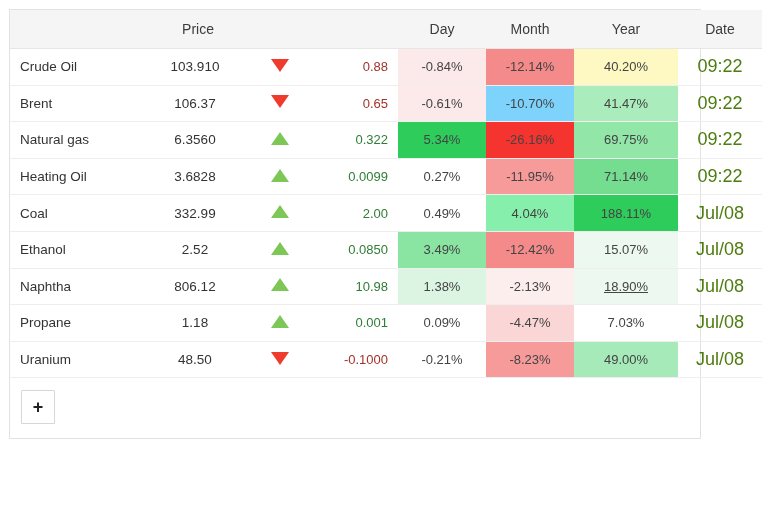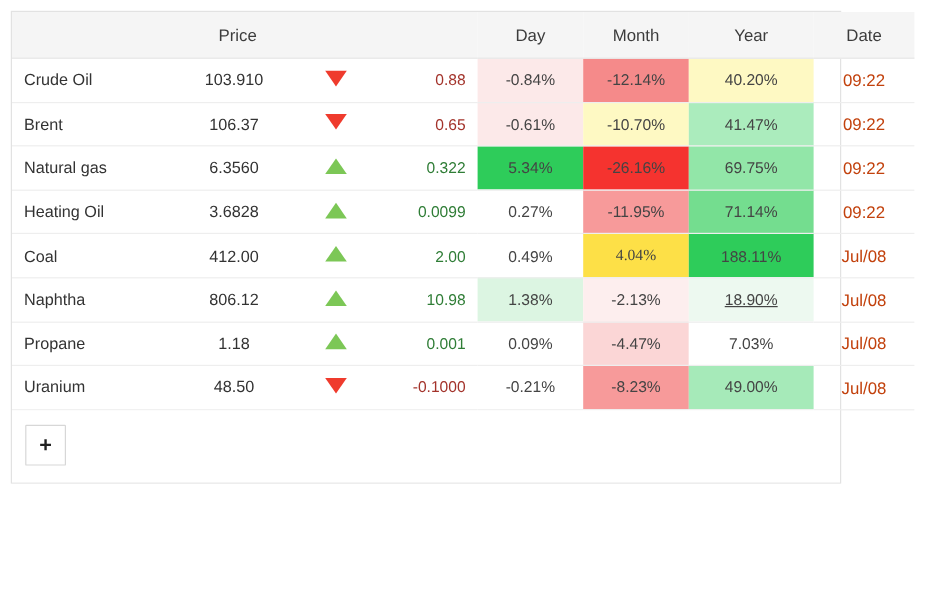--- a/index.html
+++ b/index.html
@@ -87,22 +87,22 @@
   td.c-chg.down { color: #a3332b; }
 
   td.c-pct {
     text-align: center;
     font-size: 13px;
     color: #444444;
     border-left: none;
   }
   td.c-date {
     text-align: center;
-    font-size: 14px;
-    color: #c2410c;
+    font-size: 18px;
+    color: #4d7c0f;
   }
 
   .tri {
     display: inline-block;
     width: 0;
     height: 0;
     line-height: 0;
   }
   .tri.down {
     border-left: 9px solid transparent;
@@ -176,21 +176,21 @@
             <td class="c-pct" style="background: rgb(245, 138, 138);">-12.14%</td>
             <td class="c-pct" style="background: #fef9c3;">40.20%</td>
             <td class="c-date">09:22</td>
           </tr>
           <tr>
             <td class="c-name">Brent</td>
             <td class="c-price">106.37</td>
             <td class="c-arrow"><span class="tri down"></span></td>
             <td class="c-chg down">0.65</td>
             <td class="c-pct" style="background: rgb(252, 233, 233);">-0.61%</td>
-            <td class="c-pct" style="background: #fef9c3;">-10.70%</td>
+            <td class="c-pct" style="background: #7dd3fc;">-10.70%</td>
             <td class="c-pct" style="background: rgb(171, 236, 189);">41.47%</td>
             <td class="c-date">09:22</td>
           </tr>
           <tr>
             <td class="c-name">Natural gas</td>
             <td class="c-price">6.3560</td>
             <td class="c-arrow"><span class="tri up"></span></td>
             <td class="c-chg up">0.322</td>
             <td class="c-pct" style="background: rgb(46, 204, 90);">5.34%</td>
             <td class="c-pct" style="background: rgb(245, 51, 47);">-26.16%</td>
@@ -202,26 +202,36 @@
             <td class="c-price">3.6828</td>
             <td class="c-arrow"><span class="tri up"></span></td>
             <td class="c-chg up">0.0099</td>
             <td class="c-pct" style="background: rgb(255, 255, 255);">0.27%</td>
             <td class="c-pct" style="background: rgb(247, 154, 154);">-11.95%</td>
             <td class="c-pct" style="background: rgb(116, 221, 143);">71.14%</td>
             <td class="c-date">09:22</td>
           </tr>
           <tr>
             <td class="c-name">Coal</td>
-            <td class="c-price">412.00</td>
+            <td class="c-price">332.99</td>
             <td class="c-arrow"><span class="tri up"></span></td>
             <td class="c-chg up">2.00</td>
             <td class="c-pct" style="background: rgb(255, 255, 255);">0.49%</td>
-            <td class="c-pct" style="background: #fde047; font-family: Liberation Serif, serif;">4.04%</td>
+            <td class="c-pct" style="background: #86efac;">4.04%</td>
             <td class="c-pct" style="background: rgb(46, 204, 90);">188.11%</td>
+            <td class="c-date">Jul/08</td>
+          </tr>
+          <tr>
+            <td class="c-name">Ethanol</td>
+            <td class="c-price">2.52</td>
+            <td class="c-arrow"><span class="tri up"></span></td>
+            <td class="c-chg up">0.0850</td>
+            <td class="c-pct" style="background: rgb(138, 228, 162);">3.49%</td>
+            <td class="c-pct" style="background: rgb(245, 138, 138);">-12.42%</td>
+            <td class="c-pct" style="background: rgb(237, 249, 240);">15.07%</td>
             <td class="c-date">Jul/08</td>
           </tr>
           <tr>
             <td class="c-name">Naphtha</td>
             <td class="c-price">806.12</td>
             <td class="c-arrow"><span class="tri up"></span></td>
             <td class="c-chg up">10.98</td>
             <td class="c-pct" style="background: rgb(220, 245, 226);">1.38%</td>
             <td class="c-pct" style="background: rgb(253, 238, 238);">-2.13%</td>
             <td class="c-pct" style="background: rgb(237, 249, 240); text-decoration: underline;">18.90%</td>

